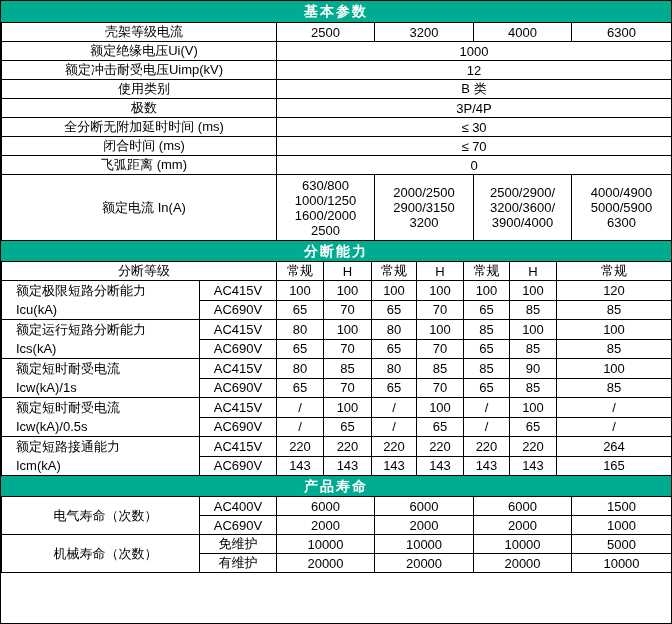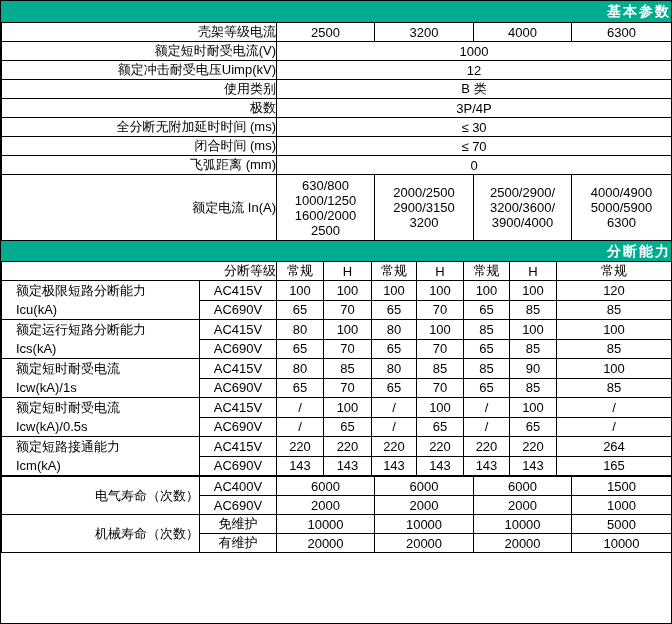--- a/index.html
+++ b/index.html
@@ -7,33 +7,33 @@
   body {
     width:672px; height:624px;
     font-family:"Liberation Sans","DejaVu Sans",sans-serif;
     color:#000;
   }
   .sheet { width:672px; height:624px; border:1px solid #000; background:#fff; overflow:hidden; }
   .section-header {
     height:21px; line-height:21px;
     background:var(--header-bg,#00AC90);
     color:var(--header-text,#fff);
-    text-align:right; font-weight:bold; font-size:14px; letter-spacing:2px;
+    text-align:center; font-weight:bold; font-size:14px; letter-spacing:2px;
   }
   .section-header.h20 { height:20px; line-height:20px; }
   table { border-collapse:collapse; table-layout:fixed; width:670px; }
   td {
     border:1px solid #000; font-size:13px; overflow:hidden;
     vertical-align:middle; background:#fff;
   }
   tr.r19 { height:19px; }
   tr.r22 { height:22px; }
   tr.r18 { height:18px; }
   tr.rtall { height:66px; }
-  .lbl { text-align:right; padding-left:10px; }
+  .lbl { text-align:center; padding-left:10px; }
   .val { text-align:center; }
   .pre { white-space:pre-line; line-height:15px; }
   td.two { vertical-align:top; }
   td.two .line { height:19px; line-height:19px; padding-left:14px; }
 </style>
 </head>
 <body>
 
 <div class="sheet">
 
@@ -49,21 +49,21 @@
     </colgroup>
     <tbody>
         <tr class="r19">
       <td class="lbl">壳架等级电流</td>
       <td class="val">2500</td>
       <td class="val">3200</td>
       <td class="val">4000</td>
       <td class="val">6300</td>
     </tr>
     <tr class="r19">
-      <td class="lbl">额定短时耐受电流(V)</td>
+      <td class="lbl">额定绝缘电压Ui(V)</td>
       <td class="val" colspan="4">1000</td>
     </tr>
     <tr class="r19">
       <td class="lbl">额定冲击耐受电压Uimp(kV)</td>
       <td class="val" colspan="4">12</td>
     </tr>
     <tr class="r19">
       <td class="lbl">使用类别</td>
       <td class="val" colspan="4">B 类</td>
     </tr>
@@ -248,20 +248,21 @@
       <td class="val">143</td>
       <td class="val">143</td>
       <td class="val">143</td>
       <td class="val">143</td>
       <td class="val">143</td>
       <td class="val">165</td>
     </tr>
   </tbody>
     </table>
 
+  <div class="section-header h20">产品寿命</div>
 
   <table>
     <colgroup>
       <col style="width:198px">
         <col style="width:77px">
         <col style="width:98px">
         <col style="width:99px">
         <col style="width:98px">
         <col style="width:100px">
     </colgroup>

